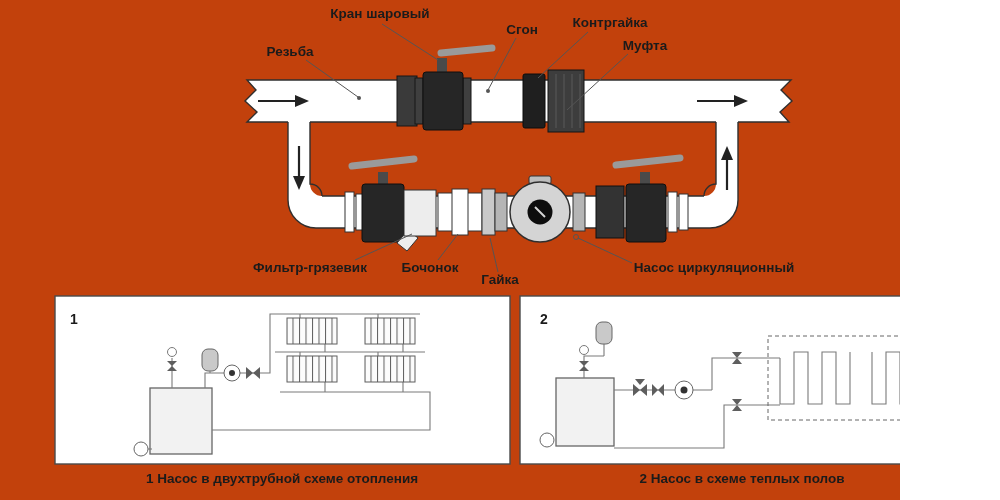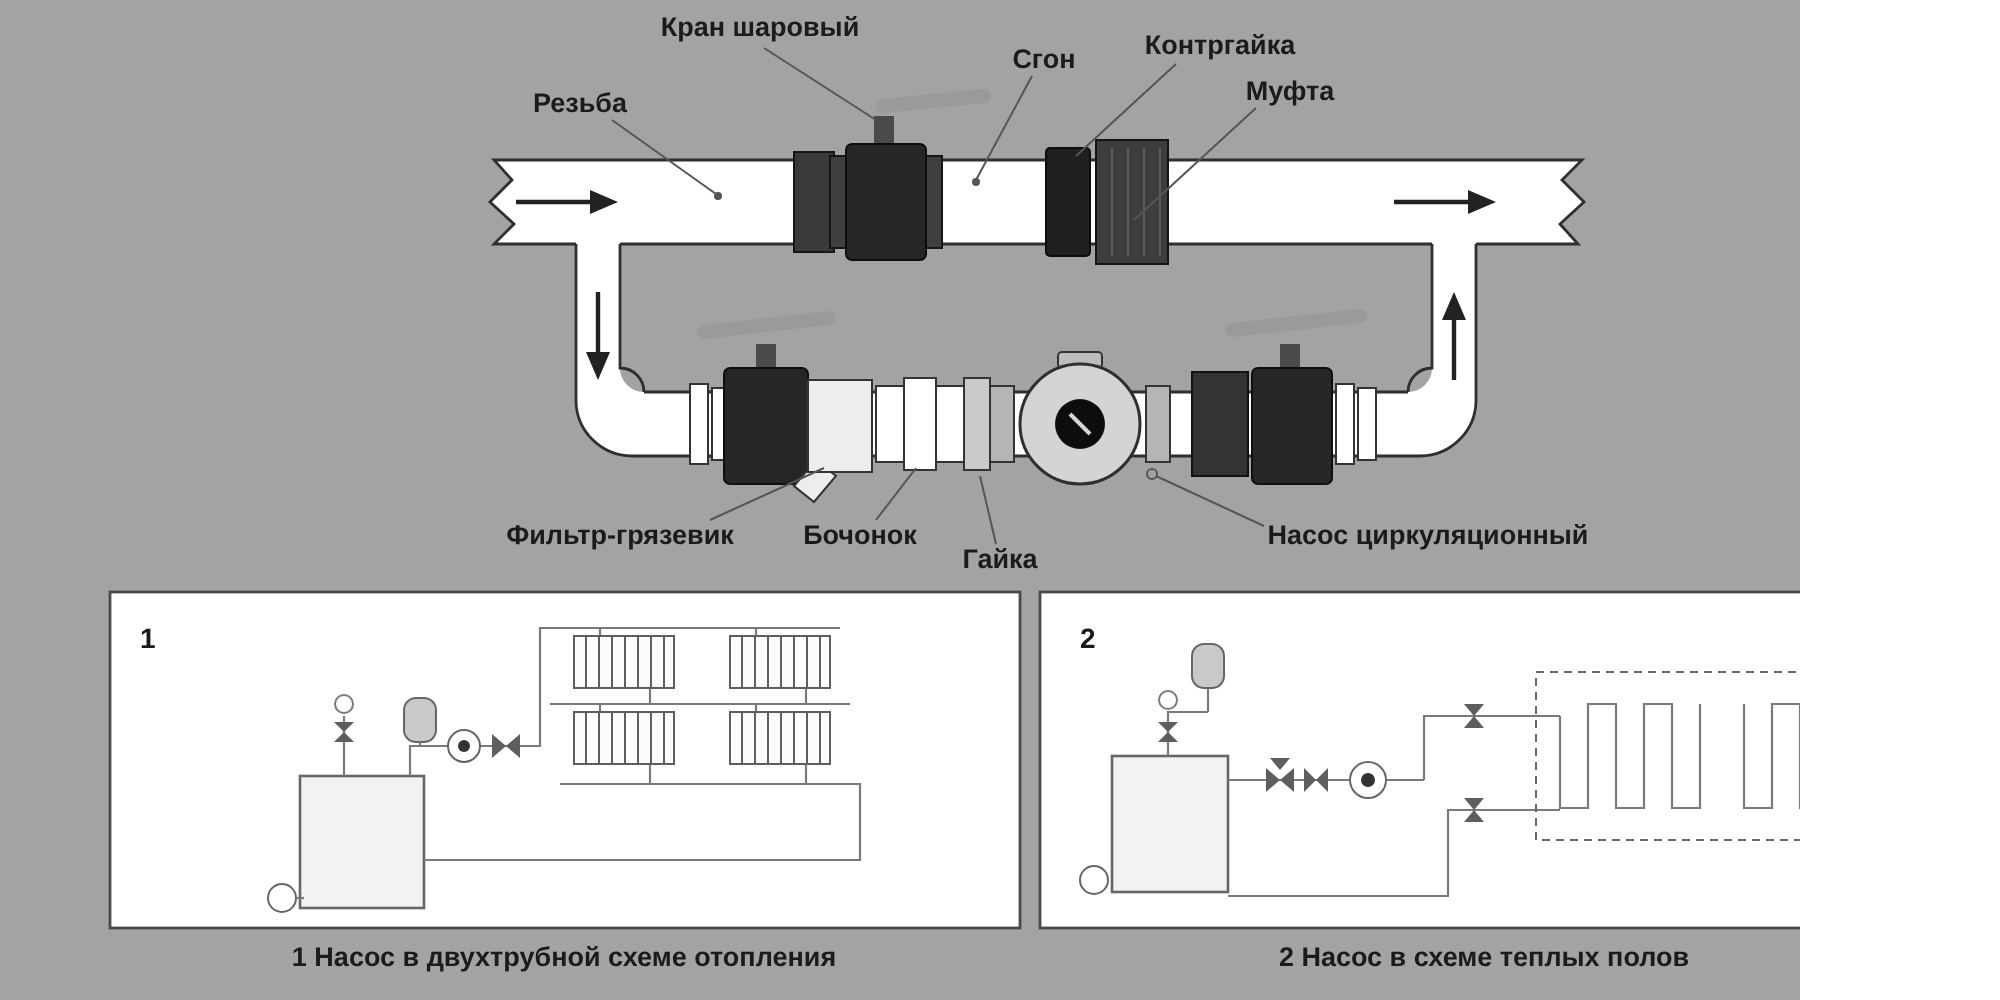--- a/index.html
+++ b/index.html
@@ -1,16 +1,16 @@
 <!DOCTYPE html>
 <html><head>
 <meta charset="utf-8">
 <style>
   html,body{margin:0;padding:0;background:#fff;}
-  .stage{width:900px;height:500px;position:relative;background:#a3a3a3;font-family:"Liberation Sans",sans-serif;overflow:hidden;}
+  .stage{width:900px;height:500px;position:relative;background:#c2410c;font-family:"Liberation Sans",sans-serif;overflow:hidden;}
   svg{display:block;}
   .lbl{font-weight:bold;font-size:13.5px;font-family:"Liberation Sans",sans-serif;fill:#1b1b1b;}
   .cap{font-weight:bold;font-size:13.5px;font-family:"Liberation Sans",sans-serif;fill:#1b1b1b;}
   .num{font-weight:bold;font-size:14px;font-family:"Liberation Sans",sans-serif;fill:#1b1b1b;}
   .leader{stroke:#555;stroke-width:1;fill:none;}
   .pipe{stroke:#2f2f2f;stroke-width:1.4;fill:none;}
   .pipebody{fill:#ffffff;stroke:#2f2f2f;stroke-width:1.4;}
   .pipefill{fill:#ffffff;stroke:none;}
   .scheme{stroke:#7a7a7a;stroke-width:1.1;fill:none;}
   .schemebox{fill:#ffffff;stroke:#4a4a4a;stroke-width:1.4;}

